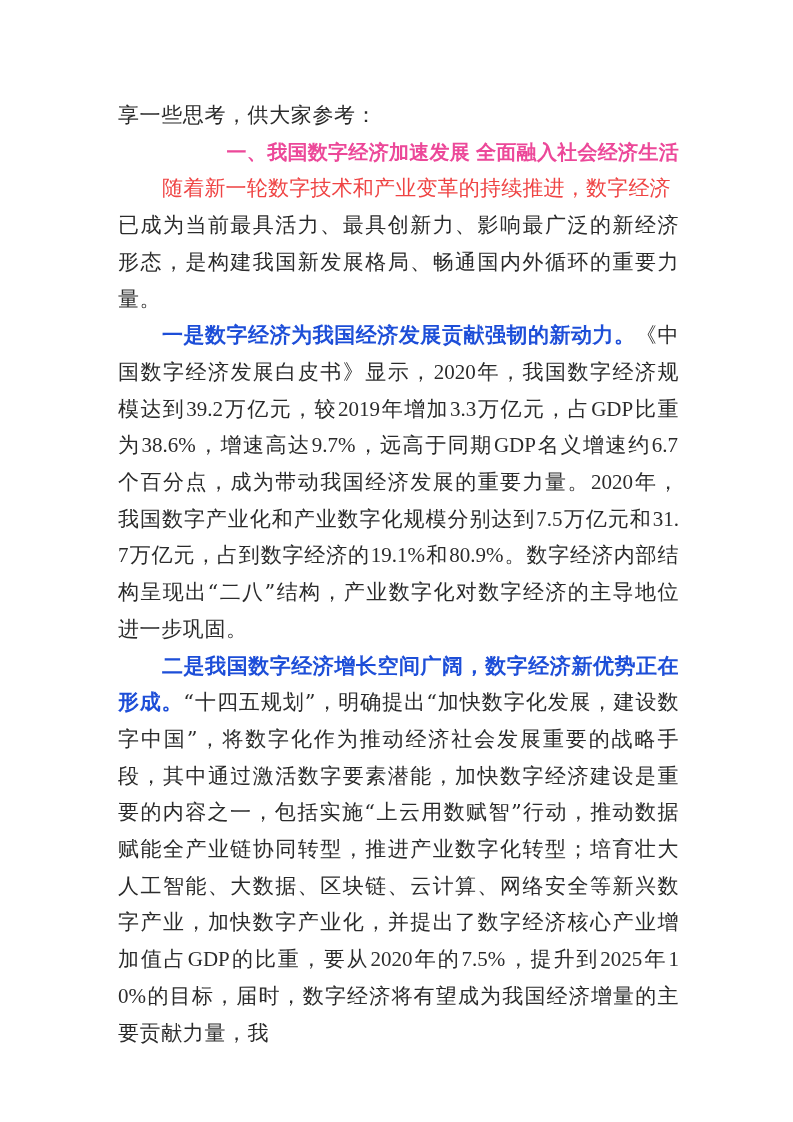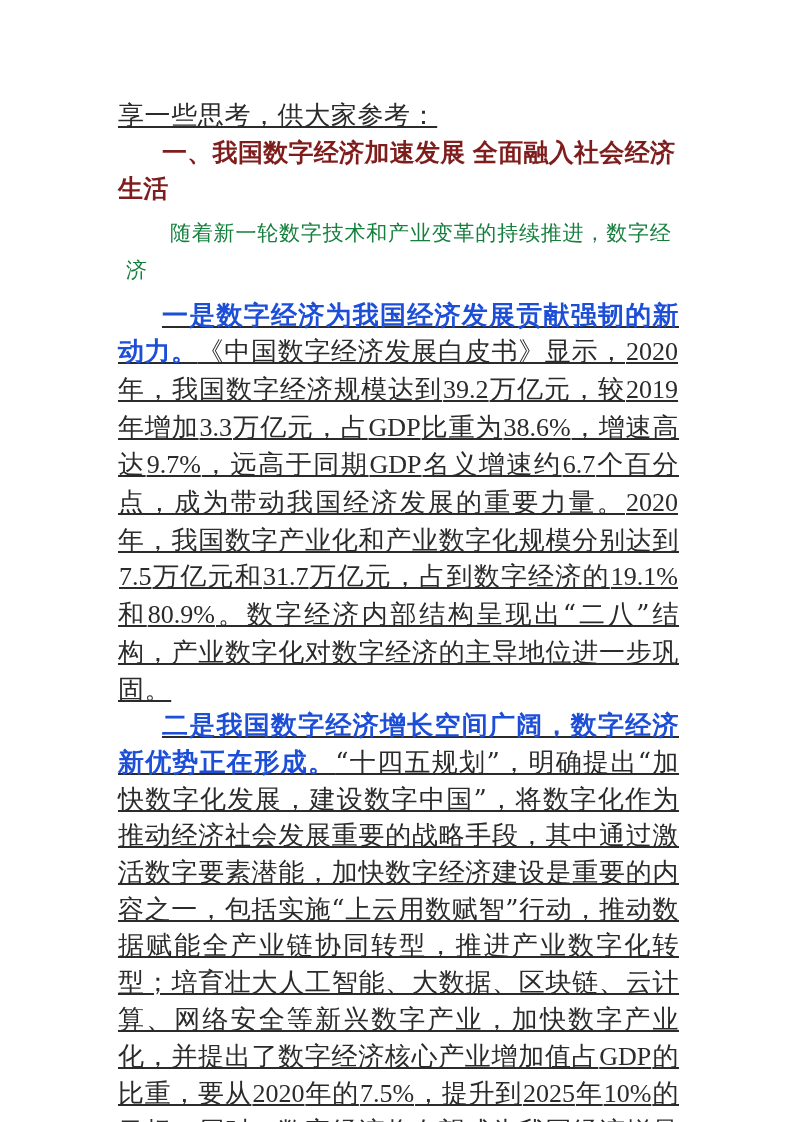--- a/index.html
+++ b/index.html
@@ -21,63 +21,62 @@
   .content {
     position: absolute;
     left: 118px;
     top: 97px;
     width: 561px;
   }
 
   
   .p {
     font-family: "DejaVu Serif", "Liberation Serif", serif;
-    font-size: 26px;
+    font-size: 21px;
     line-height: 36.7px;
     color: #2b2b2b;
     margin: 0;
     text-align: justify;
     text-justify: inter-ideograph;
     letter-spacing: 0.6px;
     word-break: break-all;
-    text-decoration: underline;
     -webkit-font-smoothing: antialiased;
   }
 
   
   .p-body {
     text-indent: 0;
   }
 
   
   .p-indent {
     text-indent: 44px;
   }
 
   
   .p-heading {
     font-family: "Liberation Sans", "DejaVu Sans", sans-serif;
     font-weight: bold;
-    font-size: 25px;
+    font-size: 20px;
     line-height: 36.7px;
-    color: #7f1d1d;
+    color: #ec4899;
     margin: 0;
     text-indent: 44px;
     letter-spacing: 0.3px;
-    text-align: left;
+    text-align: right;
   }
 
   
   .p-sans {
     font-family: "Liberation Sans", "DejaVu Sans", sans-serif;
     font-weight: normal;
     font-size: 21px;
     line-height: 36.7px;
-    color: #15803d;
-    margin: 8px;
+    color: #ef4444;
+    margin: 0;
     text-indent: 44px;
     letter-spacing: 0.2px;
     text-align: justify;
     text-justify: inter-ideograph;
     word-break: break-all;
   }
 
   
   .lead {
     font-weight: bold;
@@ -97,20 +96,21 @@
 
 <div class="page">
   <div class="content">
 
     <p class="p p-body">享一些思考，供大家参考：</p>
 
     <p class="p-heading">一、我国数字经济加速发展 全面融入社会经济生活</p>
 
     <p class="p-sans">随着新一轮数字技术和产业变革的持续推进，数字经济</p>
 
+    <p class="p p-body">已成为当前最具活力、最具创新力、影响最广泛的新经济形态，是构建我国新发展格局、畅通国内外循环的重要力量。</p>
 
     <p class="p p-indent">
       <span class="lead">一是数字经济为我国经济发展贡献强韧的新动力。</span><span>《中国数字经济发展白皮书》显示，</span><span class="num">2020</span><span>年，我国数字经济规模达到</span><span class="num">39.2</span><span>万亿元，较</span><span class="num">2019</span><span>年增加</span><span class="num">3.3</span><span>万亿元，占</span><span class="num">GDP</span><span>比重为</span><span class="num">38.6%</span><span>，增速高达</span><span class="num">9.7%</span><span>，远高于同期</span><span class="num">GDP</span><span>名义增速约</span><span class="num">6.7</span><span>个百分点，成为带动我国经济发展的重要力量。</span><span class="num">2020</span><span>年，我国数字产业化和产业数字化规模分别达到</span><span class="num">7.5</span><span>万亿元和</span><span class="num">31.7</span><span>万亿元，占到数字经济的</span><span class="num">19.1%</span><span>和</span><span class="num">80.9%</span><span>。数字经济内部结构呈现出“二八”结构，产业数字化对数字经济的主导地位进一步巩固。</span>
     </p>
 
     <p class="p p-indent">
       <span class="lead">二是我国数字经济增长空间广阔，数字经济新优势正在形成。</span><span>“十四五规划”，明确提出“加快数字化发展，建设数字中国”，将数字化作为推动经济社会发展重要的战略手段，其中通过激活数字要素潜能，加快数字经济建设是重要的内容之一，包括实施“上云用数赋智”行动，推动数据赋能全产业链协同转型，推进产业数字化转型；培育壮大人工智能、大数据、区块链、云计算、网络安全等新兴数字产业，加快数字产业化，并提出了数字经济核心产业增加值占</span><span class="num">GDP</span><span>的比重，要从</span><span class="num">2020</span><span>年的</span><span class="num">7.5%</span><span>，提升到</span><span class="num">2025</span><span>年</span><span class="num">10%</span><span>的目标，届时，数字经济将有望成为我国经济增量的主要贡献力量，我</span>
     </p>
 
   </div>

